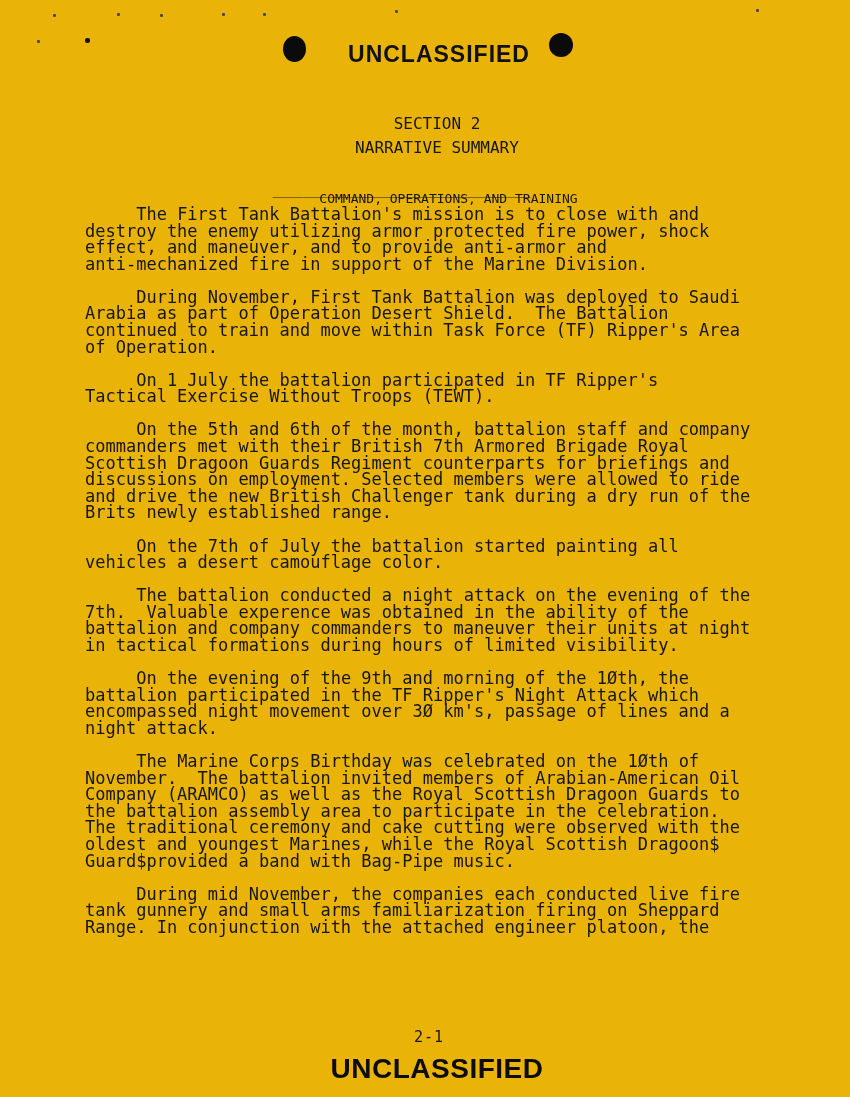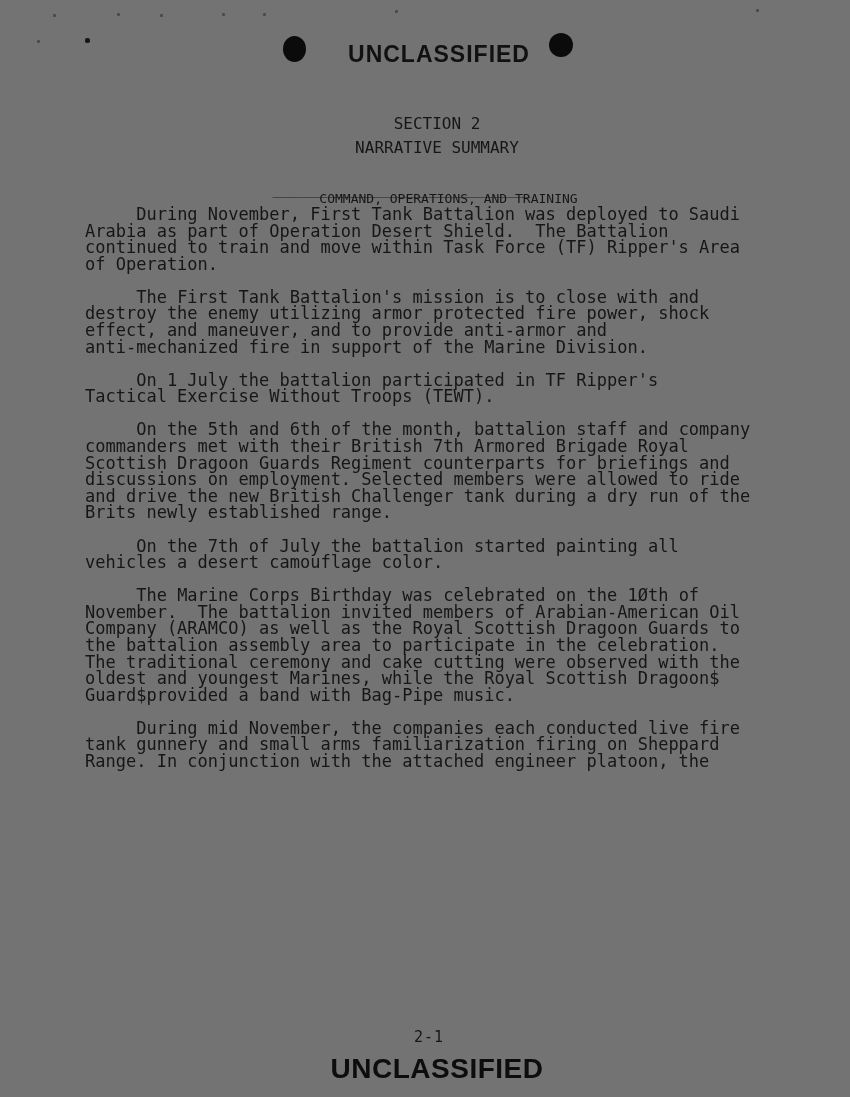--- a/index.html
+++ b/index.html
@@ -4,21 +4,21 @@
 <style>
   html, body {
     margin: 0;
     padding: 0;
     background: #ffffff;
   }
   .page {
     position: relative;
     width: 850px;
     height: 1097px;
-    background: #737373;
+    background: #eab308;
     color: #151515;
     overflow: hidden;
     font-family: "DejaVu Sans Mono", "Liberation Mono", monospace;
   }
   
   .speck {
     position: absolute;
     background: #4a4a4a;
     width: 3px;
     height: 3px;
@@ -151,38 +151,46 @@
   <div class="section-subtitle">NARRATIVE SUMMARY</div>
 
   <div class="heading-wrap">
     <span class="heading-text">
       <span>COMMAND, OPERATIONS, AND TRAINING</span>
       <span class="heading-underline">_________________________________</span>
     </span>
   </div>
 
   <div class="body-text">
+    <p>     The First Tank Battalion's mission is to close with and
+destroy the enemy utilizing armor protected fire power, shock
+effect, and maneuver, and to provide anti-armor and
+anti-mechanized fire in support of the Marine Division.</p>
     <p>     During November, First Tank Battalion was deployed to Saudi
 Arabia as part of Operation Desert Shield.  The Battalion
 continued to train and move within Task Force (TF) Ripper's Area
 of Operation.</p>
-    <p>     The First Tank Battalion's mission is to close with and
-destroy the enemy utilizing armor protected fire power, shock
-effect, and maneuver, and to provide anti-armor and
-anti-mechanized fire in support of the Marine Division.</p>
     <p>     On 1 July the battalion participated in TF Ripper's
 Tactical Exercise Without Troops (TEWT).</p>
     <p>     On the 5th and 6th of the month, battalion staff and company
 commanders met with their British 7th Armored Brigade Royal
 Scottish Dragoon Guards Regiment counterparts for briefings and
 discussions on employment. Selected members were allowed to ride
 and drive the new British Challenger tank during a dry run of the
 Brits newly established range.</p>
     <p>     On the 7th of July the battalion started painting all
 vehicles a desert camouflage color.</p>
+    <p>     The battalion conducted a night attack on the evening of the
+7th.  Valuable experence was obtained in the ability of the
+battalion and company commanders to maneuver their units at night
+in tactical formations during hours of limited visibility.</p>
+    <p>     On the evening of the 9th and morning of the 1Øth, the
+battalion participated in the TF Ripper's Night Attack which
+encompassed night movement over 3Ø km's, passage of lines and a
+night attack.</p>
     <p>     The Marine Corps Birthday was celebrated on the 1Øth of
 November.  The battalion invited members of Arabian-American Oil
 Company (ARAMCO) as well as the Royal Scottish Dragoon Guards to
 the battalion assembly area to participate in the celebration.
 The traditional ceremony and cake cutting were observed with the
 oldest and youngest Marines, while the Royal Scottish Dragoon$
 Guard$provided a band with Bag-Pipe music.</p>
     <p>     During mid November, the companies each conducted live fire
 tank gunnery and small arms familiarization firing on Sheppard
 Range. In conjunction with the attached engineer platoon, the</p>

